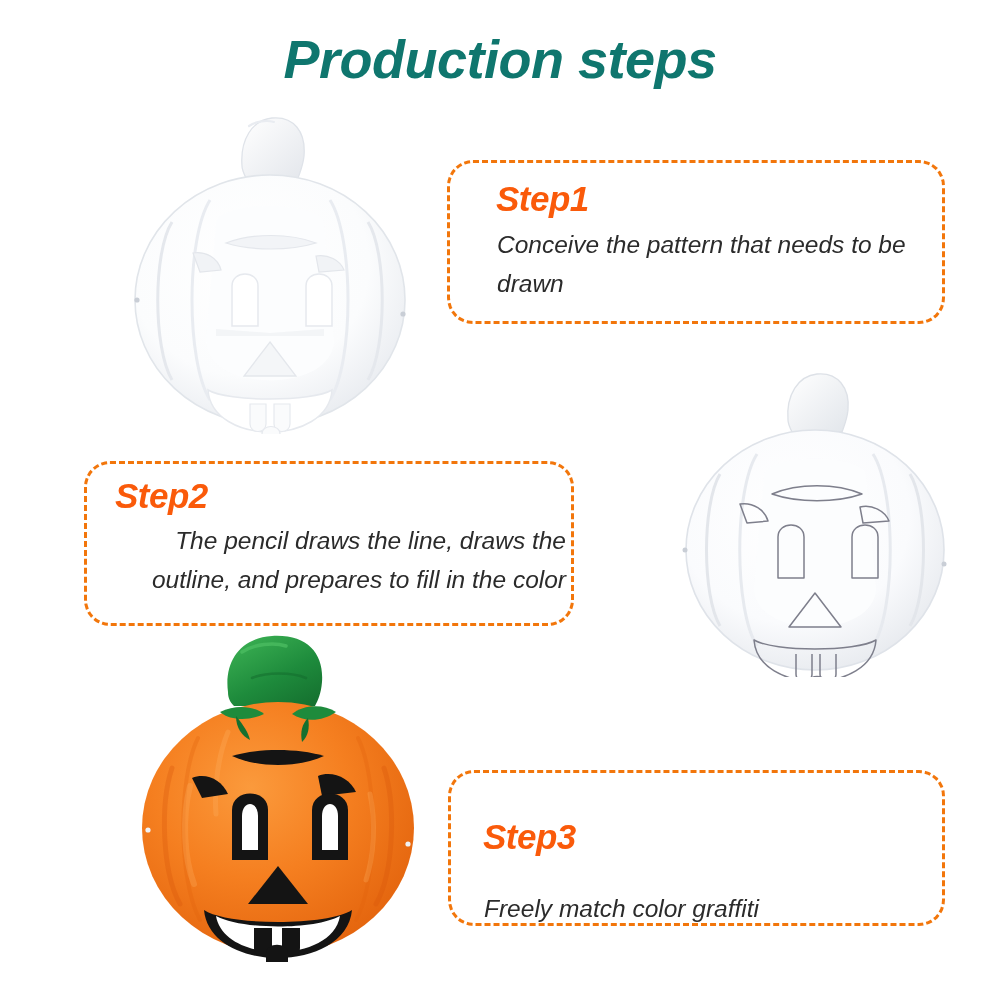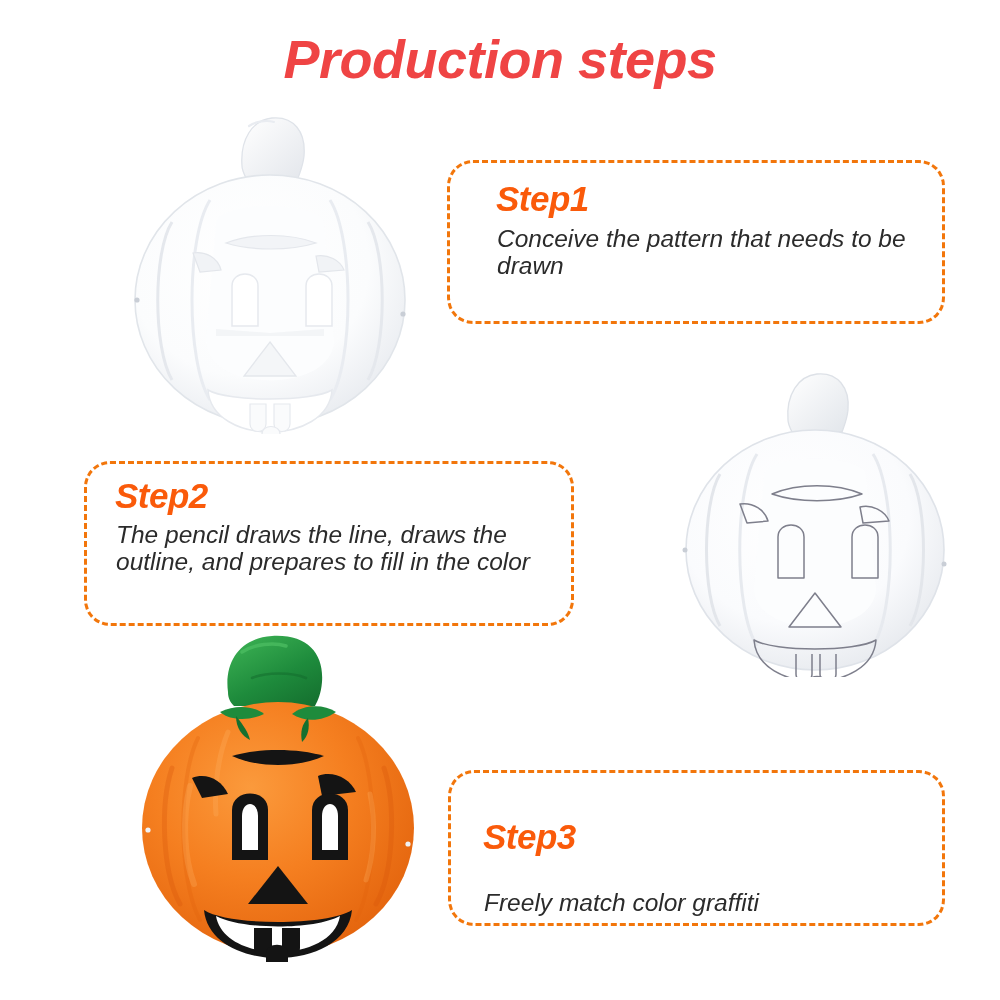--- a/index.html
+++ b/index.html
@@ -29,21 +29,21 @@
   .page-title {
     position: absolute;
     left: 0;
     top: 28px;
     width: 1000px;
     text-align: center;
     font-size: 54px;
     font-weight: bold;
     font-style: italic;
     letter-spacing: -0.5px;
-    color: #ef4444;
+    color: #0f766e;
     font-family: "Liberation Sans", sans-serif;
     white-space: nowrap;
   }
 
   
   .step-box {
     position: absolute;
     box-sizing: border-box;
     border: 3px dashed #F2760B;
     border-radius: 26px;
@@ -58,31 +58,31 @@
     letter-spacing: -0.5px;
     white-space: nowrap;
     font-family: "Liberation Sans", sans-serif;
     text-align: center;
   }
   .step-body {
     position: absolute;
     color: #2B2B2B;
     font-size: 24.5px;
     font-style: italic;
-    line-height: 27px;
+    line-height: 39px;
     font-family: "Liberation Sans", sans-serif;
   }
 
   #step-box-1 { left: 447px; top: 160px; width: 498px; height: 164px; }
   #step-box-1 .step-heading { left: 46px; top: 16px; }
   #step-box-1 .step-body   { left: 47px; top: 62px; width: 420px; }
 
   #step-box-2 { left: 84px; top: 461px; width: 490px; height: 165px; }
   #step-box-2 .step-heading { left: 28px; top: 12px; }
-  #step-box-2 .step-body   { left: 29px; top: 57px; width: 450px; }
+  #step-box-2 .step-body   { left: 29px; top: 57px; width: 450px; text-align: right; }
 
   #step-box-3 { left: 448px; top: 770px; width: 497px; height: 156px; }
   #step-box-3 .step-heading { left: 32px; top: 44px; }
   #step-box-3 .step-body   { left: 33px; top: 73px; width: 430px; margin-top: 43px; }
 
   
   .mask {
     position: absolute;
   }
   .mask svg { display: block; }

